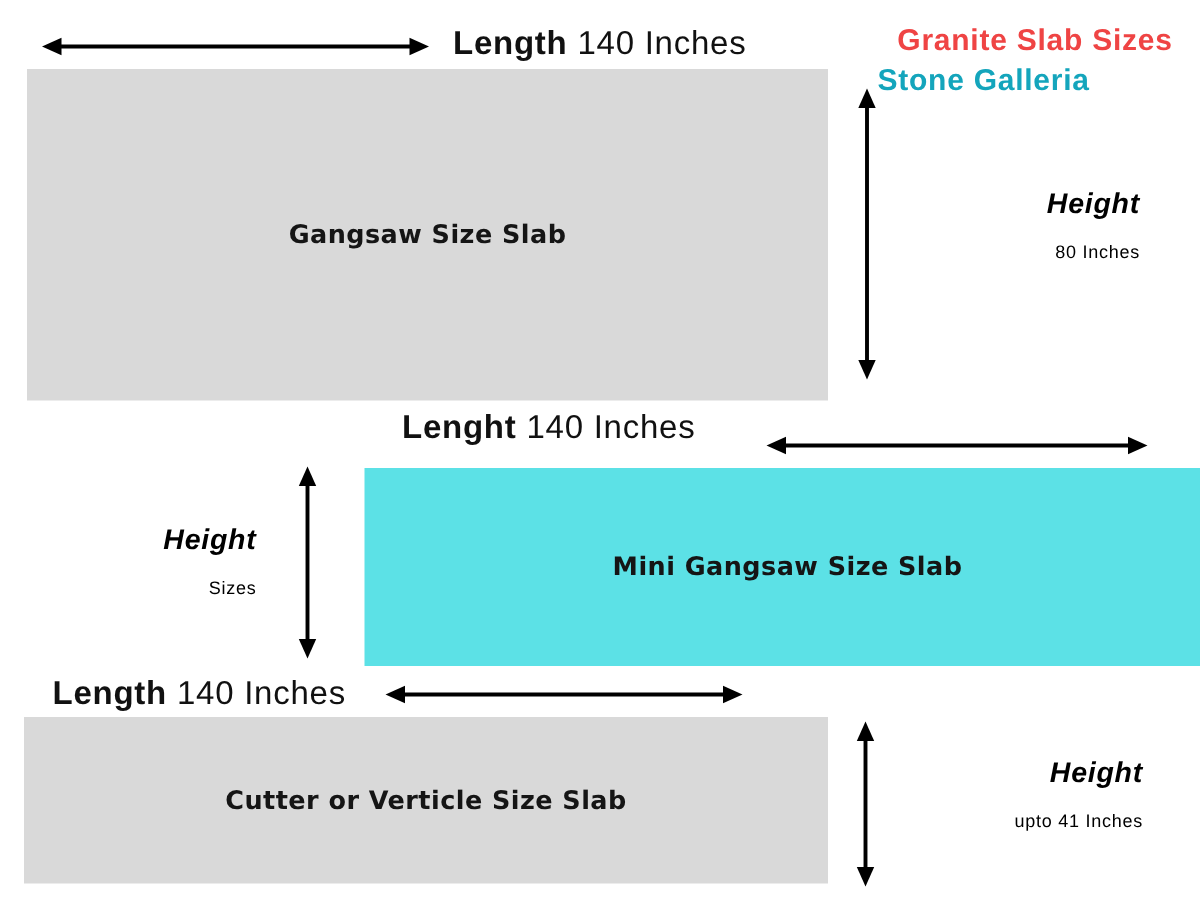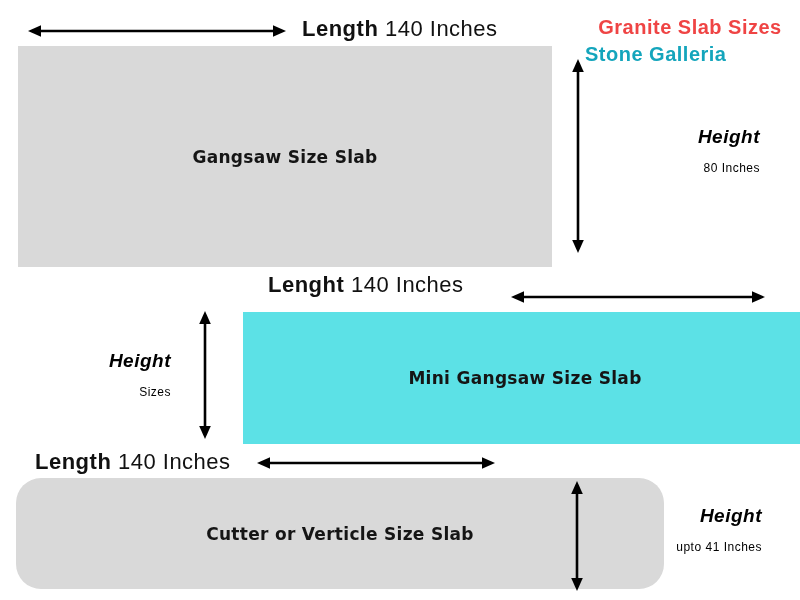--- a/index.html
+++ b/index.html
@@ -134,21 +134,21 @@
     <span class="bold">Length</span>
     <span>140 Inches</span>
   </div>
 
   <svg class="arrow" style="left:256px; top:455px;" width="240" height="16" viewBox="0 0 240 16">
     <line x1="11" y1="8" x2="229" y2="8"></line>
     <polygon points="1,8 14,2.2 14,13.8"></polygon>
     <polygon points="239,8 226,2.2 226,13.8"></polygon>
   </svg>
 
-  <div class="slab" style="left: 16px; top: 478px; width: 648px; height: 111px; background-color: rgb(217, 217, 217); border-radius: 25px;">
+  <div class="slab" style="left: 16px; top: 478px; width: 536px; height: 111px; background-color: rgb(217, 217, 217);">
     <span class="slab-label">Cutter or Verticle Size Slab</span>
   </div>
 
   <svg class="arrow" style="left:569px; top:480px;" width="16" height="112" viewBox="0 0 16 112">
     <line x1="8" y1="11" x2="8" y2="101"></line>
     <polygon points="8,1 2.2,14 13.8,14"></polygon>
     <polygon points="8,111 2.2,98 13.8,98"></polygon>
   </svg>
 
   <div class="height-block" style="left:612px; top:505px; width:150px;">

